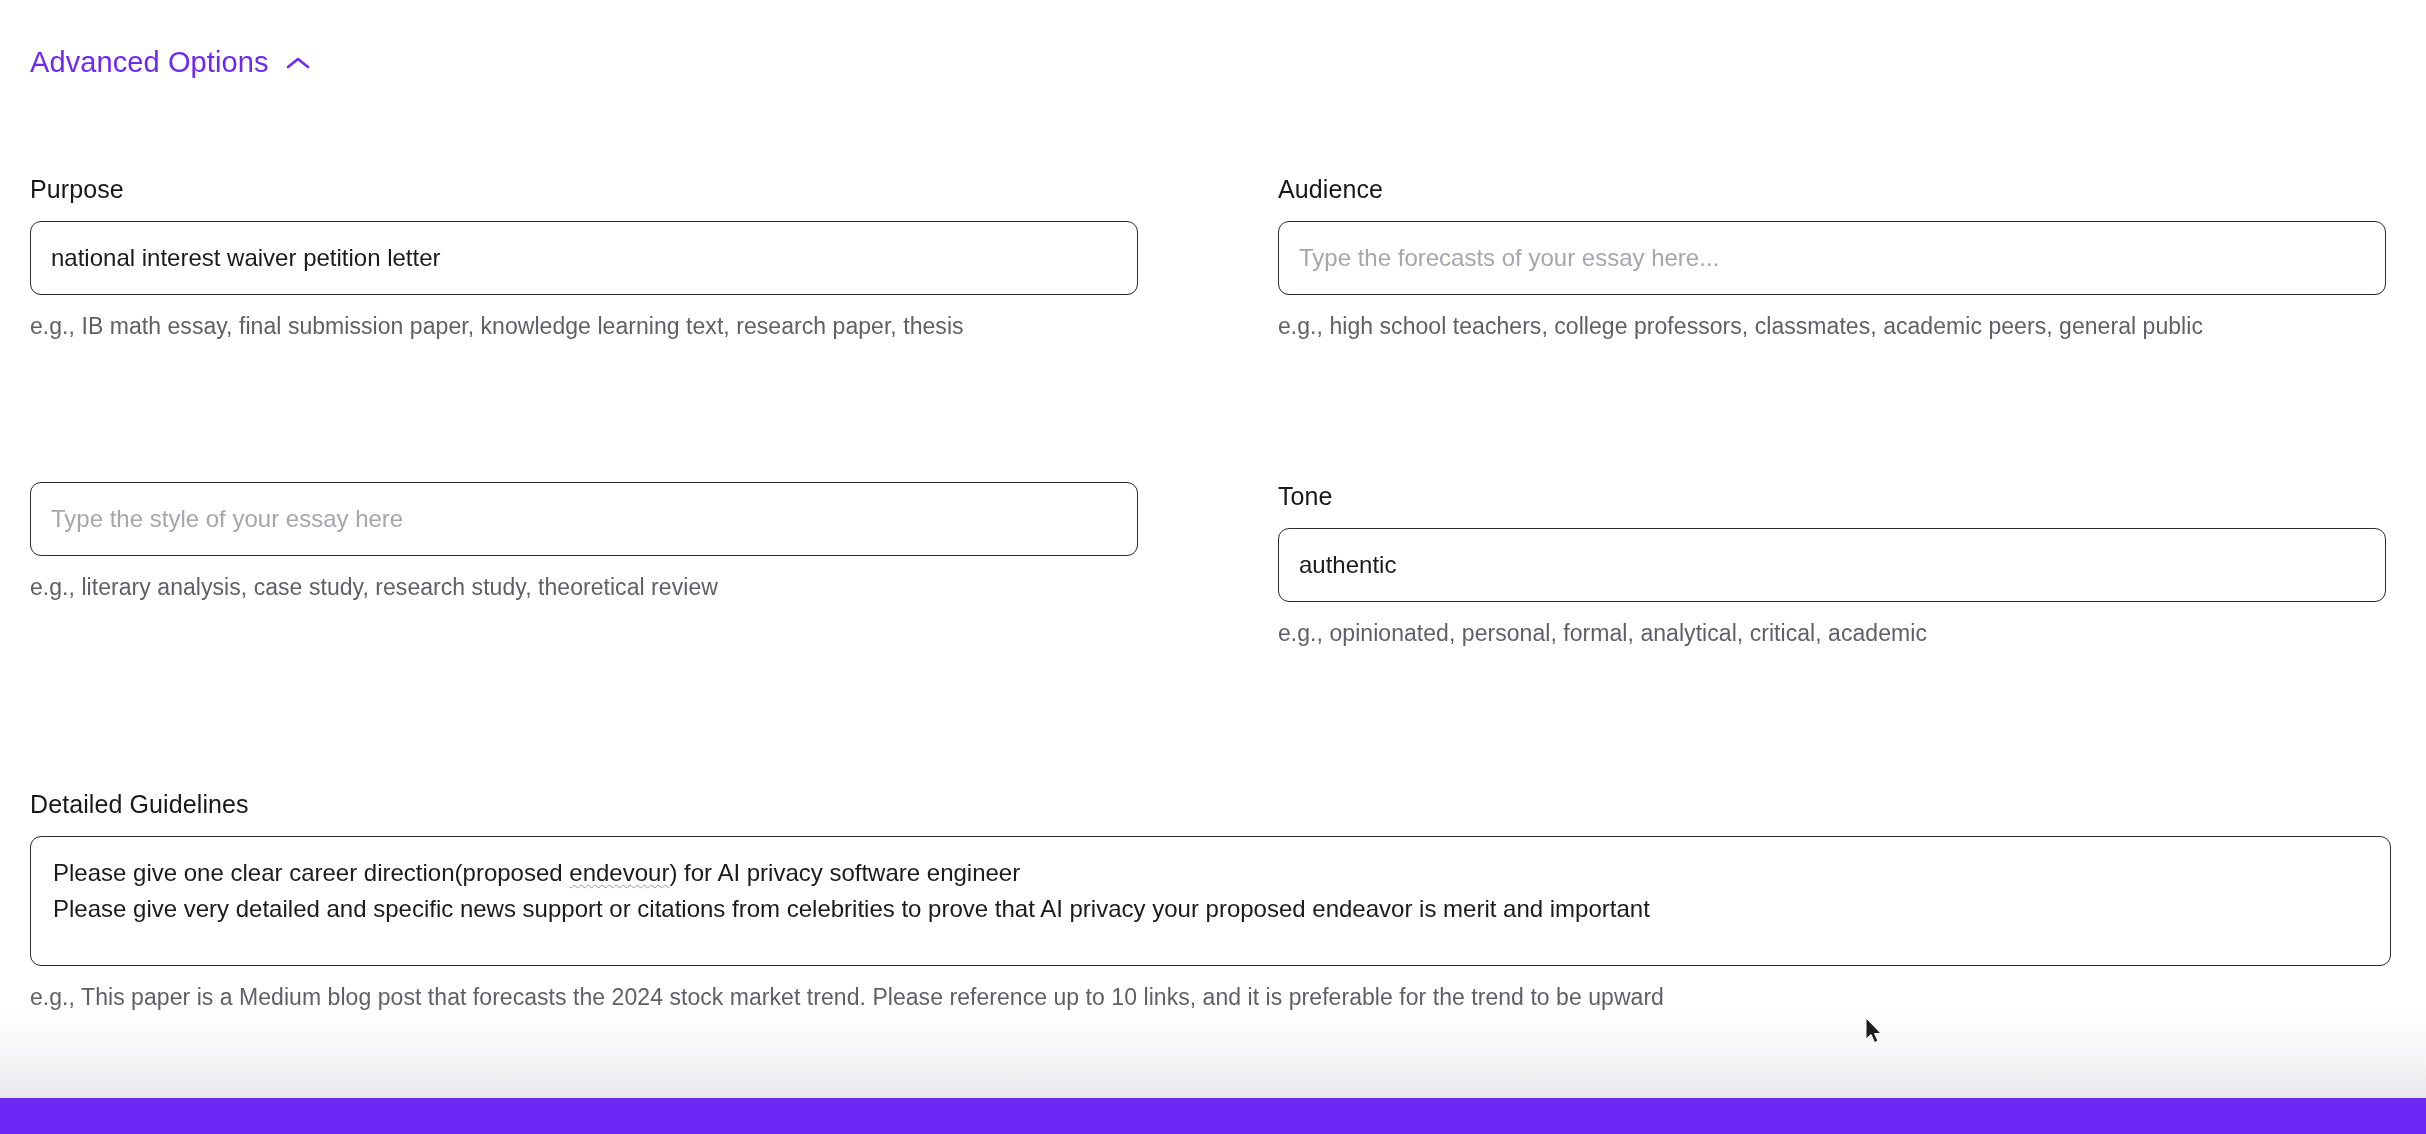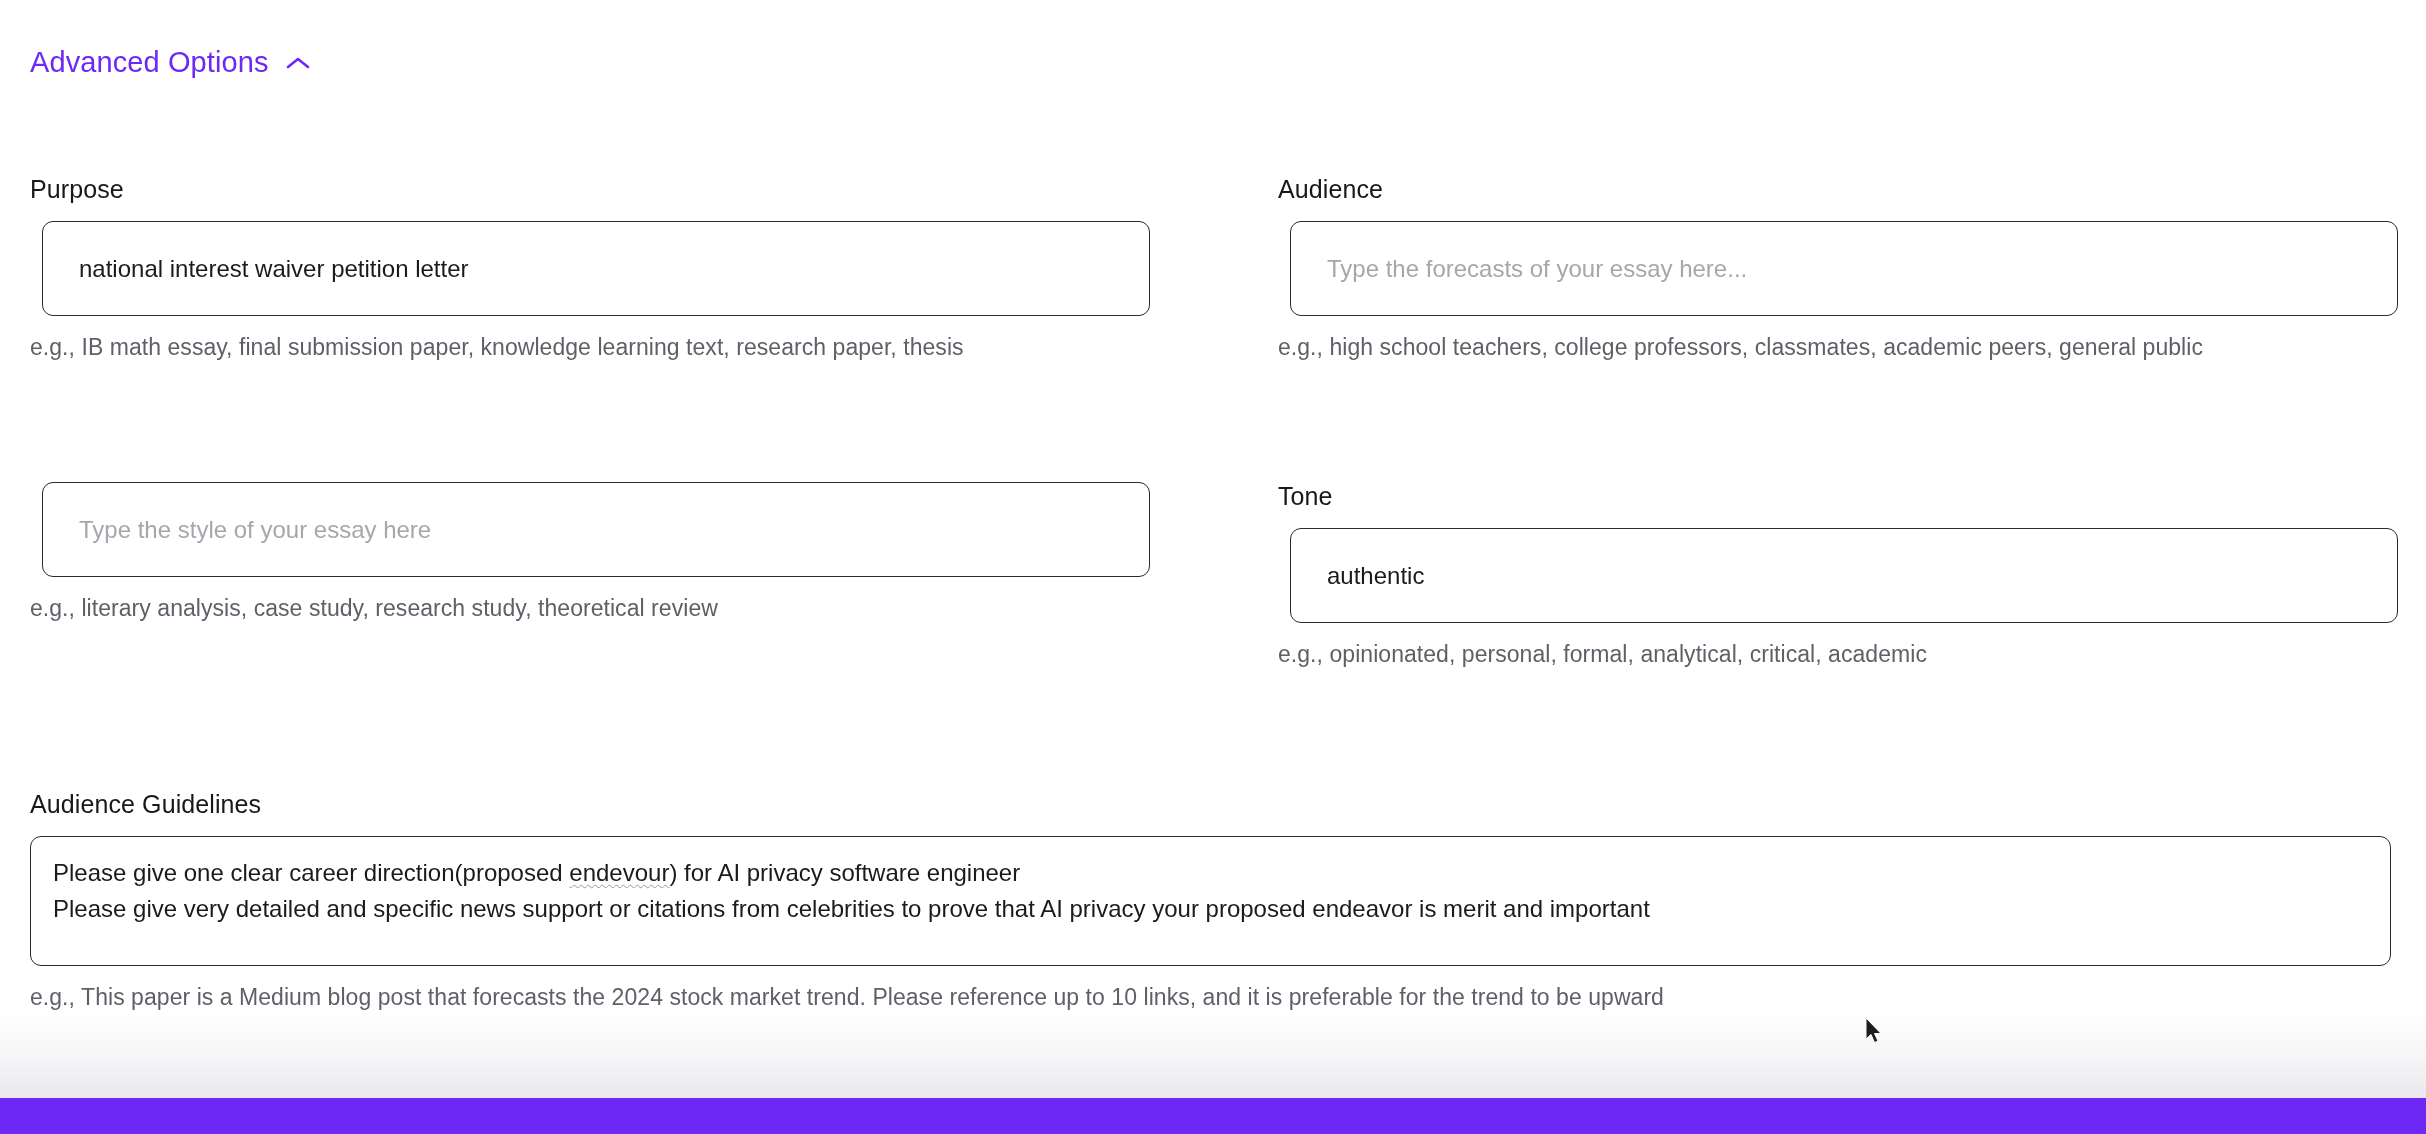--- a/index.html
+++ b/index.html
@@ -54,31 +54,30 @@
   }
   .field .flabel {
     font-size: 25px;
     color: #18181b;
     font-weight: 500;
     margin-bottom: 17px;
     letter-spacing: 0.1px;
   }
   .input-box {
     width: 1108px;
-    height: 95px;
+    height: 74px;
     border: 1.6px solid #2b2b2b;
     border-radius: 11px;
     background: #fff;
     display: flex;
     align-items: center;
-    padding: 0 36px;
+    padding: 0 20px;
     font-size: 24px;
     color: #1b1b1b;
     font-family: "Liberation Sans", sans-serif;
-    margin-left: 12px;
   }
   .input-box.placeholder {
     color: #a6a6ad;
   }
   .hint {
     margin-top: 18px;
     font-size: 23px;
     color: #5f5f68;
     letter-spacing: 0.05px;
   }
@@ -176,21 +175,21 @@
     <div class="hint">e.g., literary analysis, case study, research study, theoretical review</div>
   </div>
 
   <div class="field" id="field-tone">
     <div class="flabel">Tone</div>
     <div class="input-box">authentic</div>
     <div class="hint">e.g., opinionated, personal, formal, analytical, critical, academic</div>
   </div>
 
   <div class="field" id="field-guidelines">
-    <div class="flabel">Audience Guidelines</div>
+    <div class="flabel">Detailed Guidelines</div>
     <div class="textarea-box">
       <div class="ta-line"><span>Please give one clear career direction(proposed </span><span class="squiggle">endevour</span><span>) for AI privacy software engineer</span></div>
       <div class="ta-line">Please give very detailed and specific news support or citations from celebrities to prove that AI privacy your proposed endeavor is merit and important</div>
     </div>
     <div class="hint">e.g., This paper is a Medium blog post that forecasts the 2024 stock market trend. Please reference up to 10 links, and it is preferable for the trend to be upward</div>
   </div>
 
   <div class="fade"></div>
   <div class="bottom-bar"></div>
 

